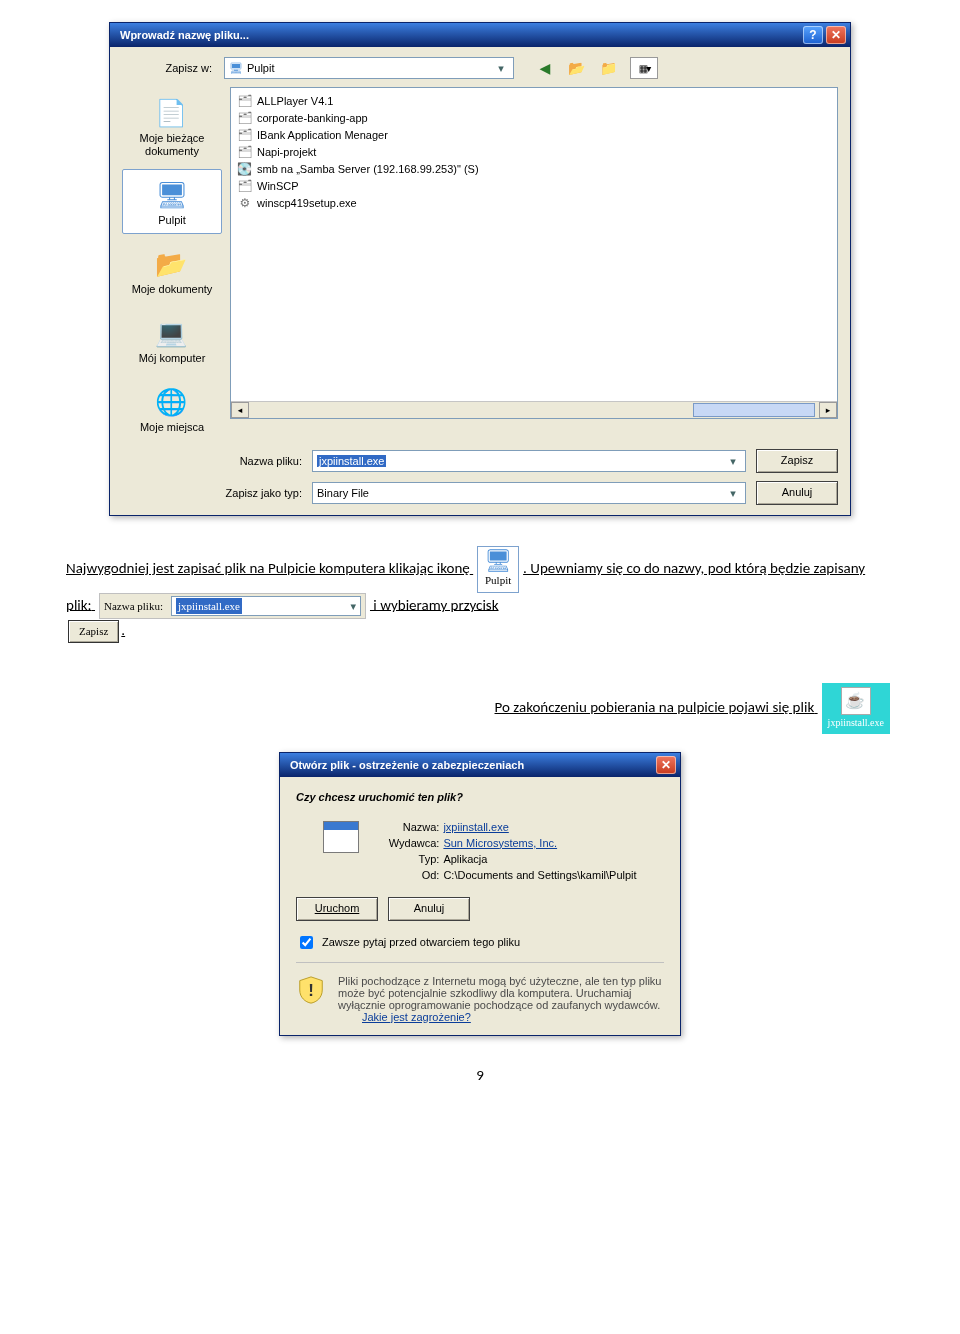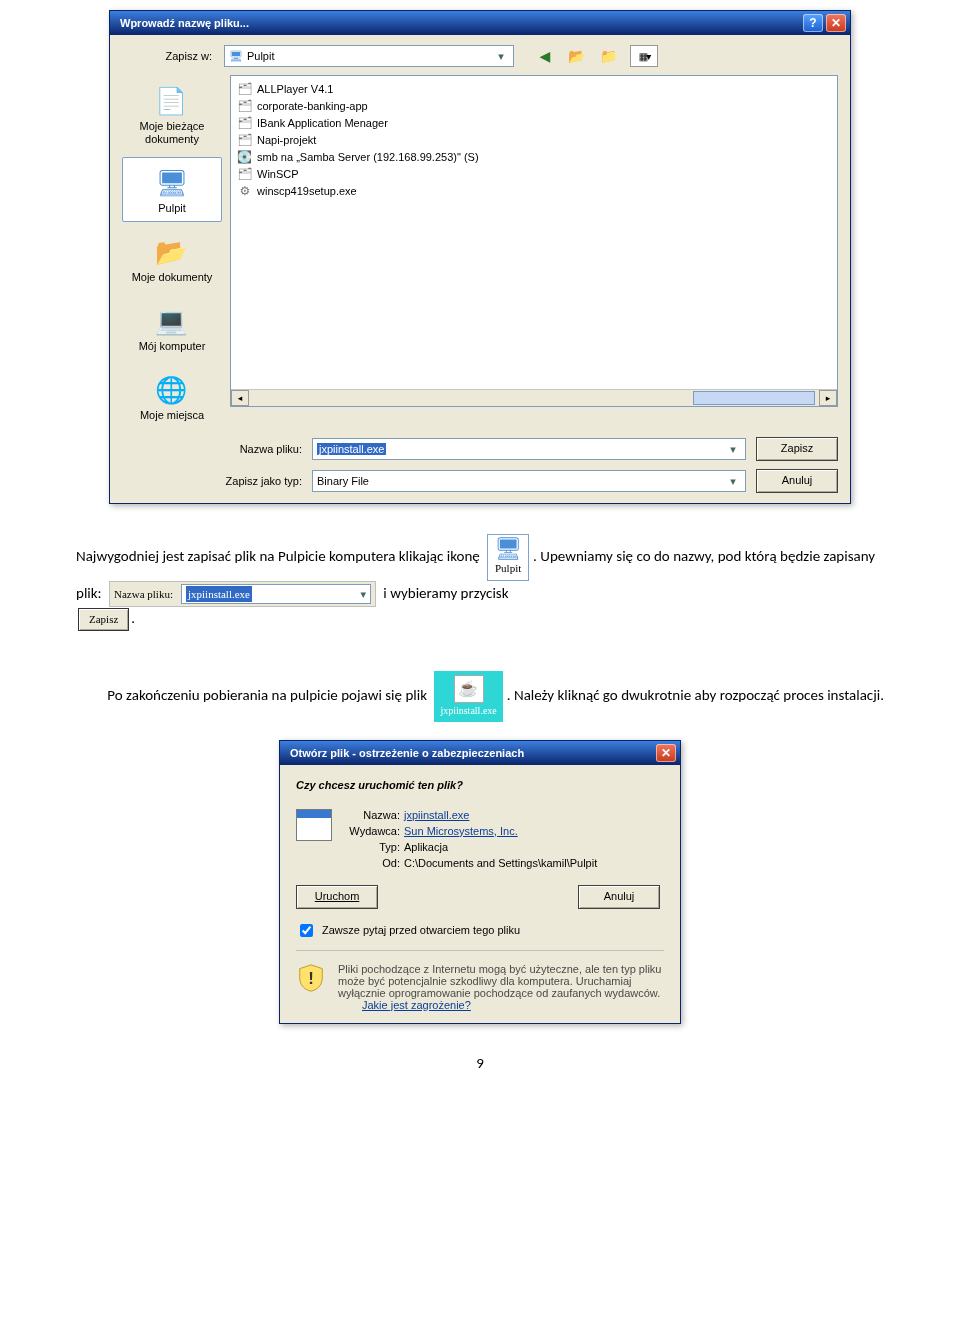--- a/index.html
+++ b/index.html
@@ -5,21 +5,21 @@
   body {
     margin: 0;
     padding: 0;
     background: #fff;
     font-family: Tahoma, Arial, sans-serif;
     font-size: 11px;
     color: #000;
     width: 960px;
   }
   .page {
-    padding: 0 60px 40px 60px;
+    padding: 12px 60px 40px 60px;
   }
   
   .dlg {
     width: 740px;
     margin: 10px auto 30px auto;
     border: 1px solid #0a246a;
     background: #ece9d8;
     box-shadow: 2px 2px 6px rgba(0,0,0,.3);
   }
   .titlebar, .titlebar2 {
@@ -103,21 +103,21 @@
     display:flex; align-items:center; padding:0 4px; position:relative;
   }
   .textsel.sel .val { background:#316ac5; color:#fff; padding:0 2px;}
   .textsel .chev { margin-left:auto; width:16px; text-align:center; color:#466; }
   .dlg-btn {
     width:80px; height:22px; background:#ece9d8; border:1px solid #404040;
     box-shadow: inset 1px 1px 0 #fff, inset -1px -1px 0 #aca899;
     text-align:center; line-height:20px; cursor:pointer;
   }
   
-  .narr { font-family: Calibri, Arial, sans-serif; font-size:15px; line-height:1.5; margin:8px 16px;}
+  .narr { font-family: Calibri, Arial, sans-serif; font-size:15px; line-height:1.5; margin:8px 6px;text-decoration:underline;}
   .inline-chip {
     display:inline-flex; flex-direction:column; align-items:center;
     border:1px solid #7da2ce; background:#fff; padding:3px 6px;
     vertical-align: middle; margin:0 4px; font-family:Tahoma; font-size:11px;
   }
   .inline-chip .ic { font-size:22px; color:#4a8fd8; line-height:22px; }
   .inline-strip {
     display:inline-flex; align-items:center; gap:8px; vertical-align:middle;
     background:#ece9d8; border:1px solid #c0c0c0; padding:2px 4px;
     font-family:Tahoma; font-size:11px; margin:0 4px;
@@ -144,33 +144,33 @@
     width: 400px;
     margin: 18px auto 0 auto;
     border:1px solid #0a246a;
     background:#ece9d8;
     box-shadow: 2px 2px 6px rgba(0,0,0,.3);
     font-size:11px;
   }
   .titlebar2 { background: linear-gradient(to bottom,#3c7fe0,#0a246a); gap: 43px; }
   .d2body { padding:14px 16px 12px 16px; }
   .d2q { font-weight:bold; margin-bottom:18px;font-style:italic; }
-  .d2info { display:flex; gap:12px; margin-bottom:16px; }
+  .d2info { display:flex; gap:24px; margin-bottom:16px;justify-content:center; }
   .d2app {
     width:34px; height:30px; background:#fff; border:1px solid #7a7a7a;
     position:relative;
   }
   .d2app::before {
     content:''; position:absolute; top:0; left:0; right:0; height:8px;
     background:#3a79d0;
   }
   .d2grid { display:grid; grid-template-columns:60px 1fr; row-gap:4px; }
   .d2grid .k { text-align:right; padding-right:4px; }
   .d2grid .link { color:#0a3d9a; text-decoration:underline; cursor:pointer; }
-  .d2btns { display:flex; justify-content:space-between; gap:4px; margin:4px 4px 12px 0;}
+  .d2btns { display:flex; justify-content:flex-start; gap:10px; margin:4px 4px 12px 0;}
   .d2chk { display:flex; align-items:center; gap:6px; margin-bottom:10px;}
   .d2chk input { width:13px; height:13px; }
   .d2warnrow { display:flex; gap:12px; border-top:1px solid #c0c0c0; padding-top:12px;}
   .shield {
     width:30px; height:30px; position:relative;
   }
   .shield svg { width:30px; height:30px; }
   .d2warn { font-size:11px; color:#4a4a4a; }
   .d2warn .link { color:#0a3d9a; text-decoration:underline; cursor:pointer;margin-left:24px;}
   .pgnum { text-align:center; font-family:Calibri; font-size:15px; margin-top:30px;}
@@ -304,21 +304,21 @@
     </span><span> i wybieramy przycisk </span>
     <br>
     <span class="inline-btn">Zapisz</span><span>.</span>
   </p>
 
   <p class="narr" style="margin-top:40px;text-align:right;">
     <span>Po zakończeniu pobierania na pulpicie pojawi się plik</span>
     <span class="inline-file">
       <span class="cup">☕</span>
       <span>jxpiinstall.exe</span>
-    </span><span>. Należy kliknąć go dwukrotnie aby rozpocząć proces instalacji.</span>
+    </span>
   </p>
 
   <div class="dlg2">
     <div class="titlebar2">
       <span>Otwórz plik - ostrzeżenie o zabezpieczeniach</span>
       <div class="tb-btn tb-close">✕</div>
     </div>
     <div class="d2body">
       <div class="d2q">Czy chcesz uruchomić ten plik?</div>
       <div class="d2info">

